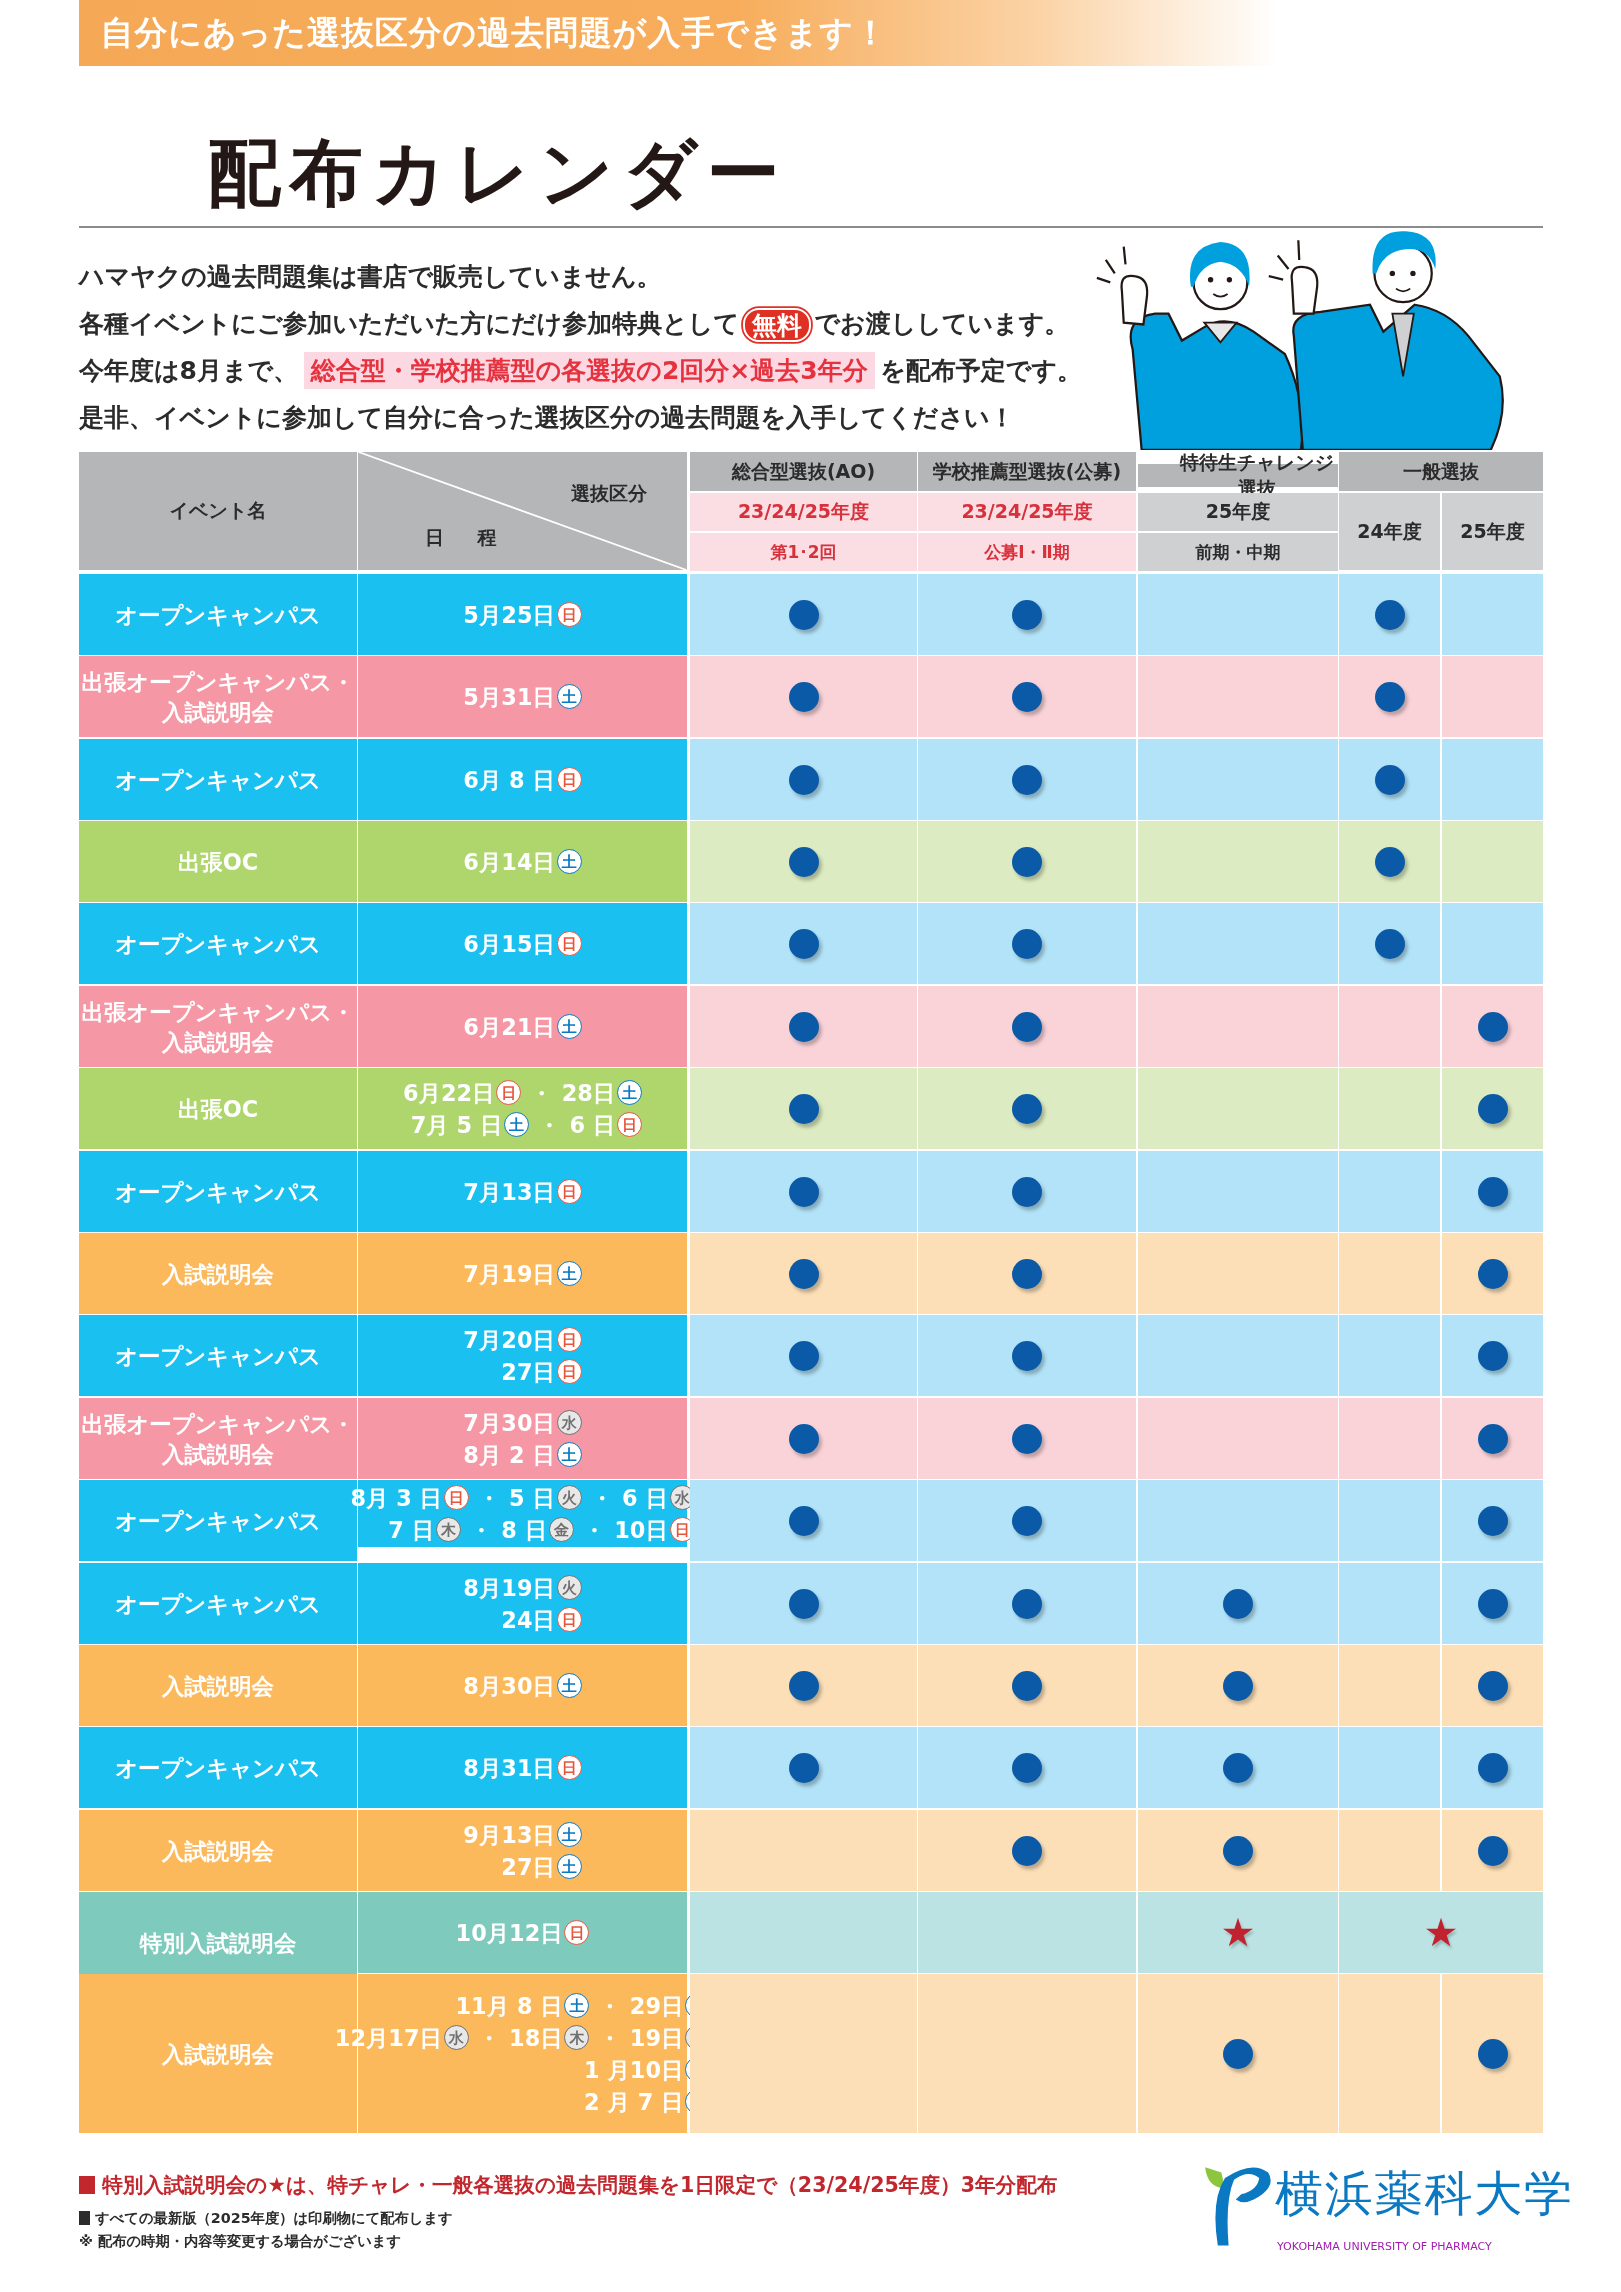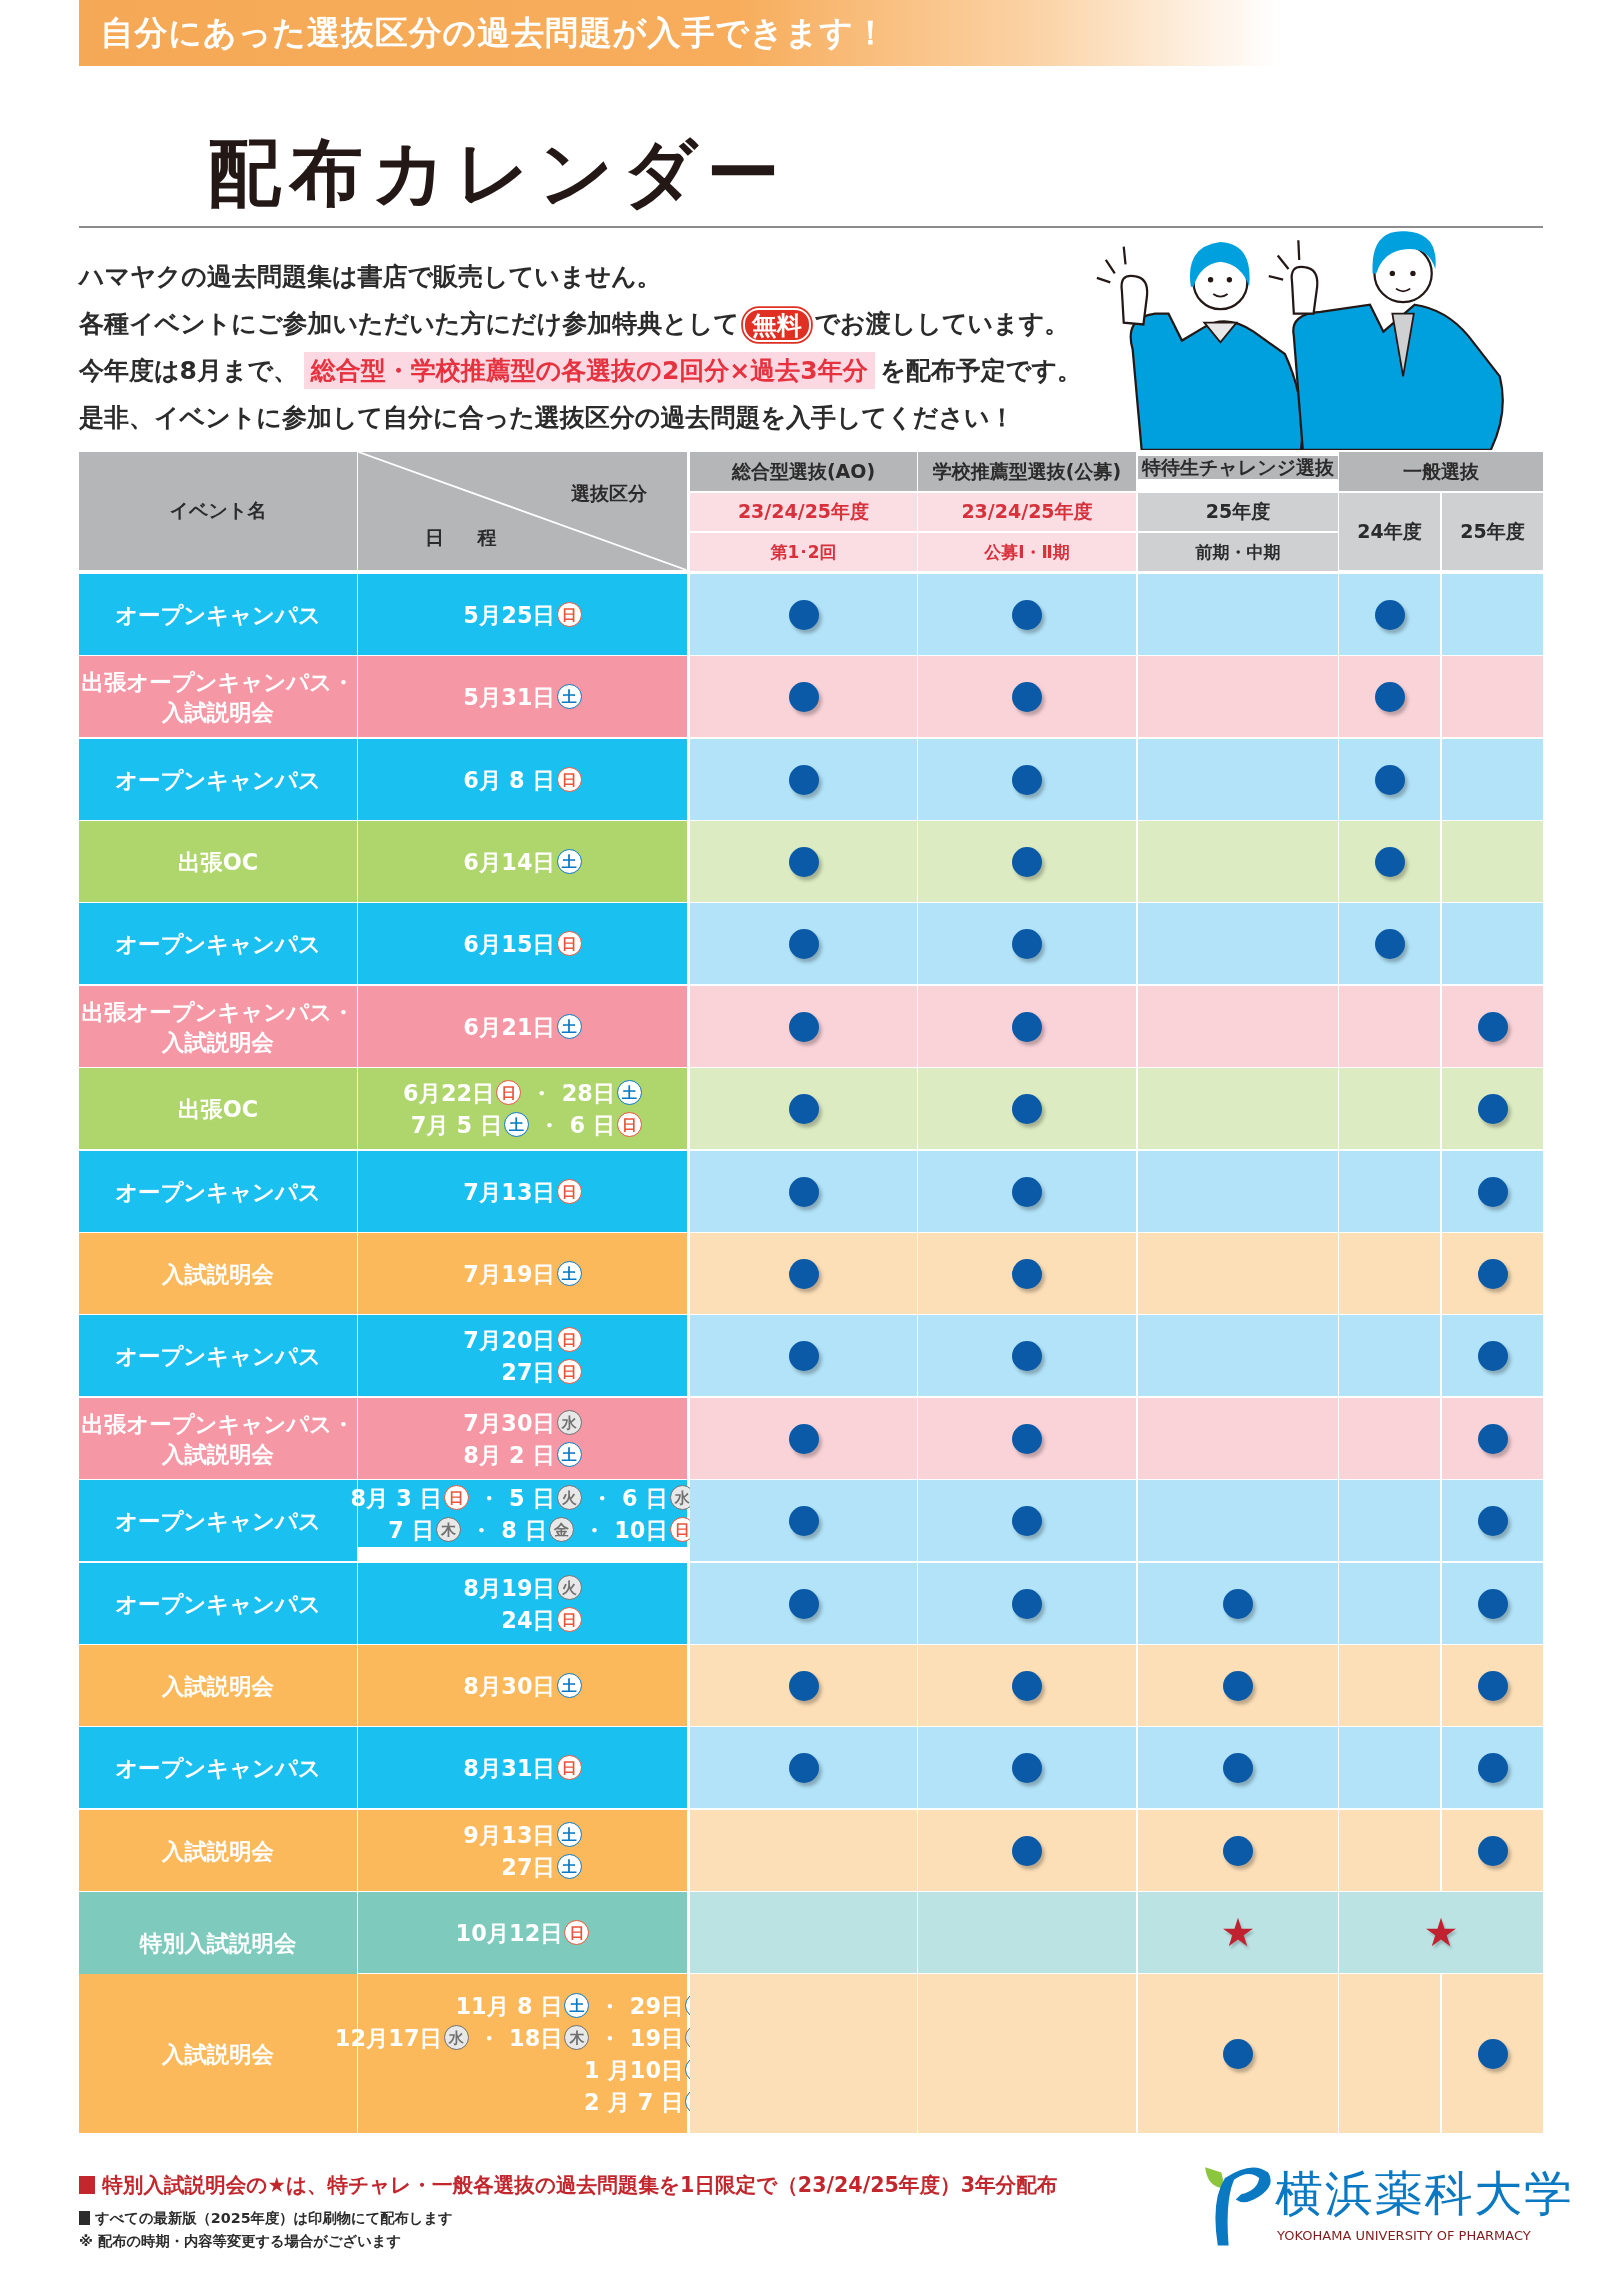--- a/index.html
+++ b/index.html
@@ -59,21 +59,21 @@
   .star { color: #c0232f; font-size: 39px; line-height: 1; text-shadow: 1.8px 2.7px 2.7px rgba(0,0,0,0.2); }
 
   .foot1 { position: absolute; left: 79px; top: 2171px; font-size: 20.6px; font-weight: bold; color: #c1272d; white-space: nowrap; }
   .foot1 .sq { display: inline-block; width: 16px; height: 18px; background: #c1272d; margin-right: 7.2px; vertical-align: -1.8px; }
   .foot2 { position: absolute; left: 79px; top: 2209px; font-size: 14.3px; font-weight: bold; color: #2b2b2b; white-space: nowrap; }
   .foot2 .sq { display: inline-block; width: 10.7px; height: 13.4px; background: #2b2b2b; margin-right: 5.4px; vertical-align: -1.8px; }
   .foot3 { position: absolute; left: 79px; top: 2232px; font-size: 14.3px; font-weight: bold; color: #2b2b2b; white-space: nowrap; }
 
   .logo { position: absolute; left: 1198px; top: 2160px; width: 358px; height: 90px; }
   .logo-jp { position: absolute; left: 77px; top: 1.8px; font-size: 48px; color: #0b79c2; letter-spacing: 1.8px; white-space: nowrap; }
-  .logo-en { position: absolute; left: 79px; top: 68px; font-size: 13px; color: #7f1d1d; letter-spacing: 0px; white-space: nowrap; }
+  .logo-en { position: absolute; left: 79px; top: 80px; font-size: 11px; color: #a21caf; letter-spacing: 0px; white-space: nowrap; }
 </style>
 </head>
 <body>
 
 <div class="banner">
   <span>自分にあった選抜区分の過去問題が入手できます！</span>
 </div>
 
 <div class="title">
   <span class="black">配布カレンダー</span>
@@ -136,21 +136,21 @@
   <div class="cell hdr-grey hcap" style="left:839px;top:0;width:218px;height:39px;">
       <span>学校推薦型選抜(公募)</span>
     </div>
   <div class="cell hdr-pink hcap" style="left:839px;top:41px;width:218px;height:38px;">
       <span>23/24/25年度</span>
     </div>
   <div class="cell hdr-pink hcap" style="left:839px;top:81px;width:218px;height:38px;font-size:17px;">
       <span>公募Ⅰ・Ⅱ期</span>
     </div>
 
-  <div class="cell hdr-grey hcap" style="left:1059px;top:4px;width:200px;height:23px;">
+  <div class="cell hdr-grey hcap" style="left:1059px;top:12px;width:200px;height:23px;padding-left:38px;">
       <span>特待生チャレンジ選抜</span>
     </div>
   <div class="cell hdr-lgrey hcap" style="left:1059px;top:41px;width:200px;height:38px;">
       <span>25年度</span>
     </div>
   <div class="cell hdr-lgrey hcap" style="left:1059px;top:81px;width:200px;height:38px;font-size:17px;">
       <span>前期・中期</span>
     </div>
 
   <div class="cell hdr-grey hcap" style="left:1260px;top:0;width:204px;height:39px;">

